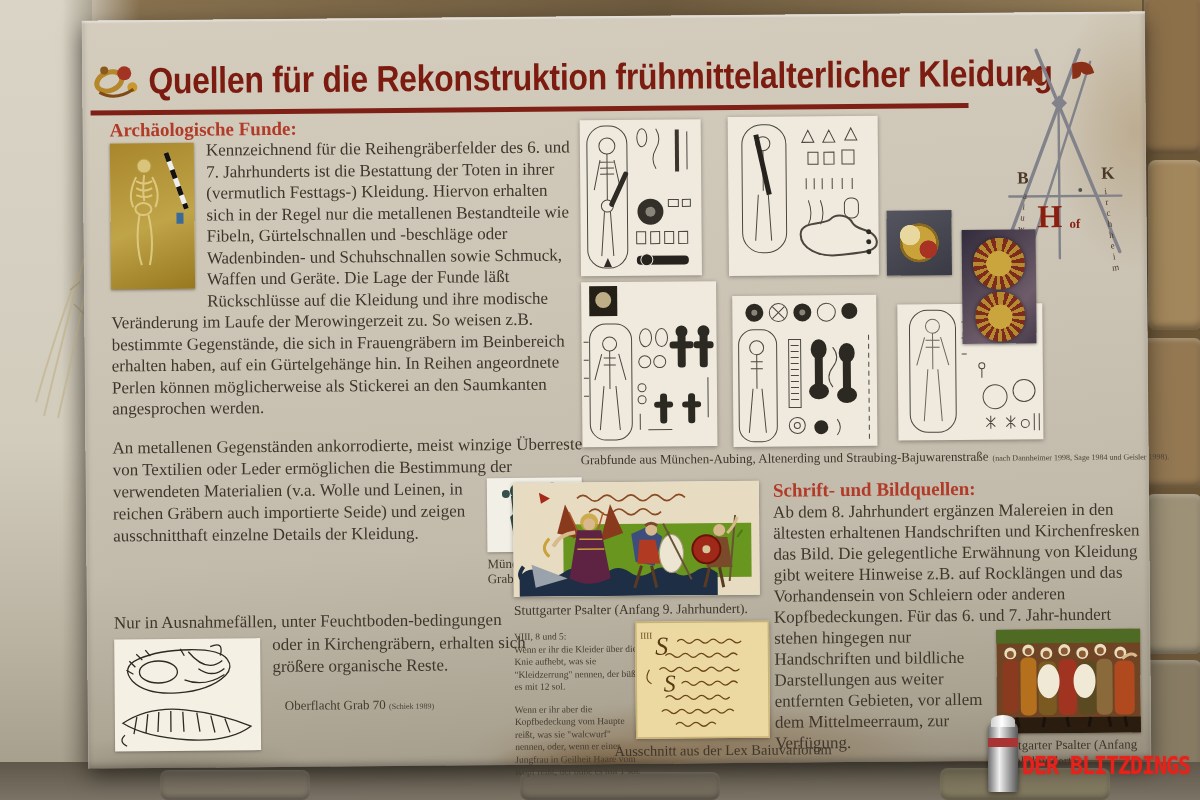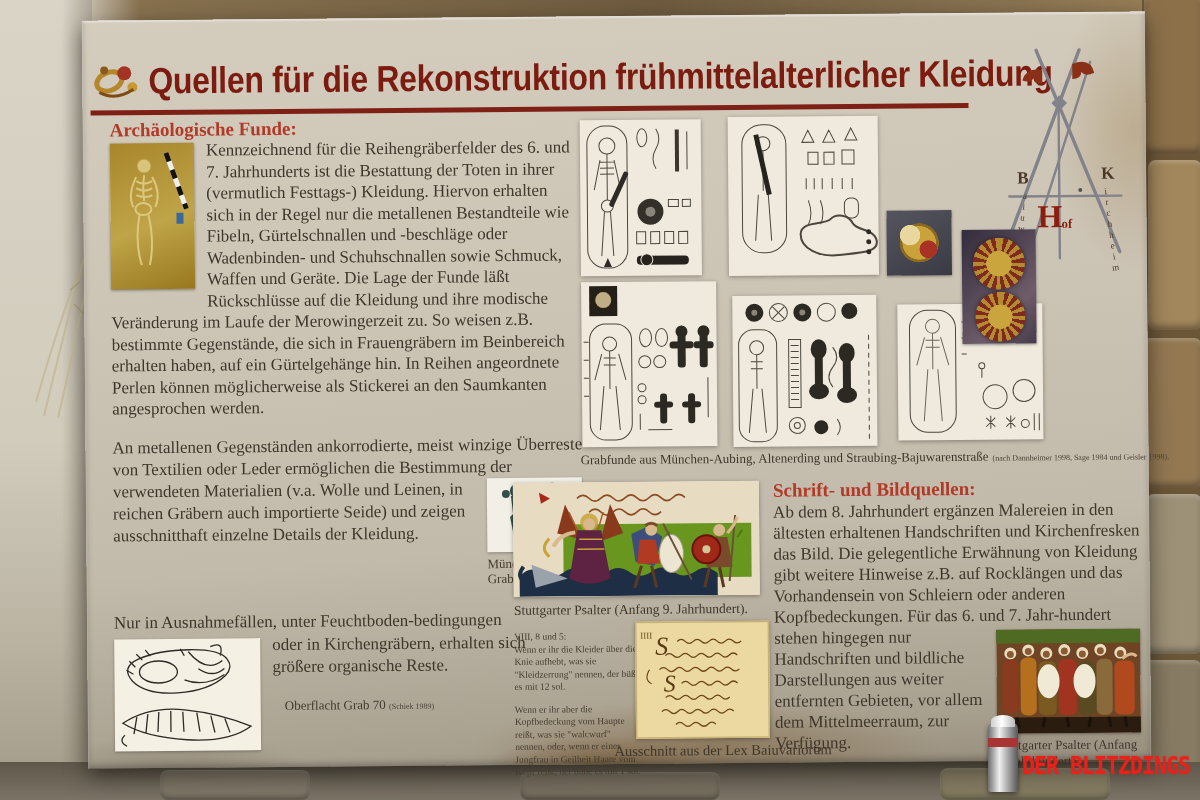--- a/index.html
+++ b/index.html
@@ -128,21 +128,21 @@
         <rect x="73" y="51" width="11" height="11" transform="rotate(45 78 57)" fill="#82828a"></rect>
         <circle cx="99" cy="144" r="2" fill="#55524c"></circle>
         <path d="M62,24 q-16,-4 -20,10 q8,3 11,-2 q1,7 9,5 z" fill="#8a3018"></path>
         <path d="M92,18 q18,-7 22,9 q-9,4 -13,-1 q0,7 -9,7 z" fill="#8a3018"></path>
       </svg>
       <div class="lg" style="left:36px;top:122px;font-size:17px;">B</div>
       <div class="lg-tail" style="left:34px;top:144px;transform:rotate(7deg);">aiuwaren</div>
       <div class="lg" style="left:120px;top:118px;font-size:17px;">K</div>
       <div class="lg-tail" style="left:124px;top:140px;transform:rotate(-7deg);">irchheim</div>
       <div class="lg" style="left:56px;top:152px;font-size:32px;color:#8a1f10;">H</div>
-      <div class="lg" style="left:80px;top:170px;font-size:13px;color:#8a1f10;">of</div>
+      <div class="lg" style="left:80px;top:170px;font-size:13px;color:#8a1f10;padding-left:8px;">of</div>
     </div>
 
     <div class="abs h-red" style="left:27px;top:99px;">Archäologische Funde:</div>
 
     <div class="abs body-txt" style="left:27px;top:120px;width:468px;">
       <div class="skel-photo">
         <svg width="84" height="146">
           <g fill="none" stroke="#dcc77e" stroke-width="2">
             <path d="M34,32 q-2,16 0,26"></path>
               <path d="M26,38 q8,5 16,0 M26,45 q8,5 16,0 M26,52 q8,4 16,0"></path>

